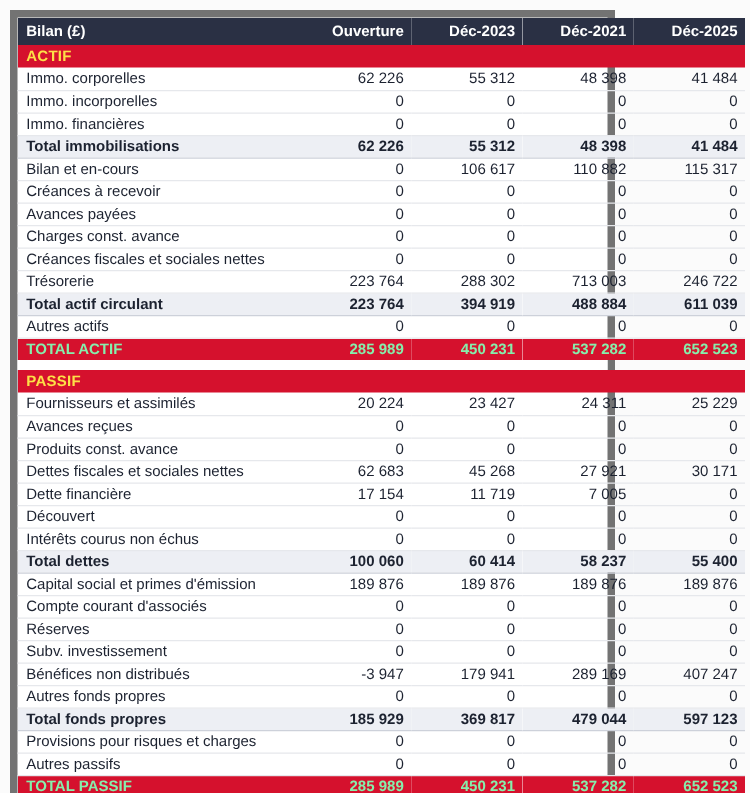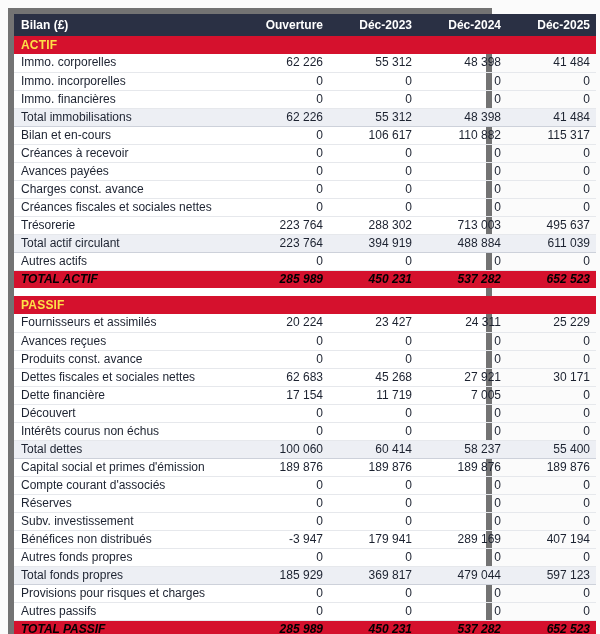--- a/index.html
+++ b/index.html
@@ -53,30 +53,29 @@
   tr.section-header td {
     background: var(--red);
     color: #fde047;
     font-weight: bold;
     letter-spacing: .2px;
   }
   tr.row-normal td { border-bottom: 1px solid var(--row-border); }
   tr.row-normal:last-child td { border-bottom: none; }
   tr.row-subtotal td {
     background: var(--subtotal-bg);
-    font-weight: normal;
+    font-weight: bold;
     border-top: 1px solid var(--subtotal-border);
     border-bottom: 1px solid var(--subtotal-border);
     margin-left: 12px;
   }
   tr.row-total td {
     background: var(--red);
-    color: #000000;
+    color: #86efac;
     font-weight: bold;
-    font-style: italic;
   }
   .gap { height: 8px; background: #ffffff; }
 </style>
 </head>
 <body>
 
 <div class="sheet">
 
   <table class="bs">
     <colgroup>
@@ -84,21 +83,21 @@
         <col class="c-num">
         <col class="c-num">
         <col class="c-num">
         <col class="c-num">
     </colgroup>
     <thead>
       <tr class="head">
         <th class="label">Bilan (£)</th>
         <th class="num">Ouverture</th>
         <th class="num">Déc-2023</th>
-        <th class="num">Déc-2024</th>
+        <th class="num">Déc-2021</th>
         <th class="num">Déc-2025</th>
       </tr>
     </thead>
     <tbody>
         <tr class="section-header">
           <td class="label" colspan="5">ACTIF</td>
         </tr>
         <tr class="row-normal">
           <td class="label">Immo. corporelles</td>
           <td class="num">62 226</td>
@@ -160,21 +159,21 @@
           <td class="num">0</td>
           <td class="num">0</td>
           <td class="num">0</td>
           <td class="num">0</td>
         </tr>
         <tr class="row-normal">
           <td class="label">Trésorerie</td>
           <td class="num">223 764</td>
           <td class="num">288 302</td>
           <td class="num">713 003</td>
-          <td class="num">495 637</td>
+          <td class="num">246 722</td>
         </tr>
         <tr class="row-subtotal">
           <td class="label">Total actif circulant</td>
           <td class="num">223 764</td>
           <td class="num">394 919</td>
           <td class="num">488 884</td>
           <td class="num">611 039</td>
         </tr>
         <tr class="row-normal">
           <td class="label">Autres actifs</td>
@@ -289,21 +288,21 @@
           <td class="num">0</td>
           <td class="num">0</td>
           <td class="num">0</td>
           <td class="num">0</td>
         </tr>
         <tr class="row-normal">
           <td class="label">Bénéfices non distribués</td>
           <td class="num">-3 947</td>
           <td class="num">179 941</td>
           <td class="num">289 169</td>
-          <td class="num">407 194</td>
+          <td class="num">407 247</td>
         </tr>
         <tr class="row-normal">
           <td class="label">Autres fonds propres</td>
           <td class="num">0</td>
           <td class="num">0</td>
           <td class="num">0</td>
           <td class="num">0</td>
         </tr>
         <tr class="row-subtotal">
           <td class="label">Total fonds propres</td>

